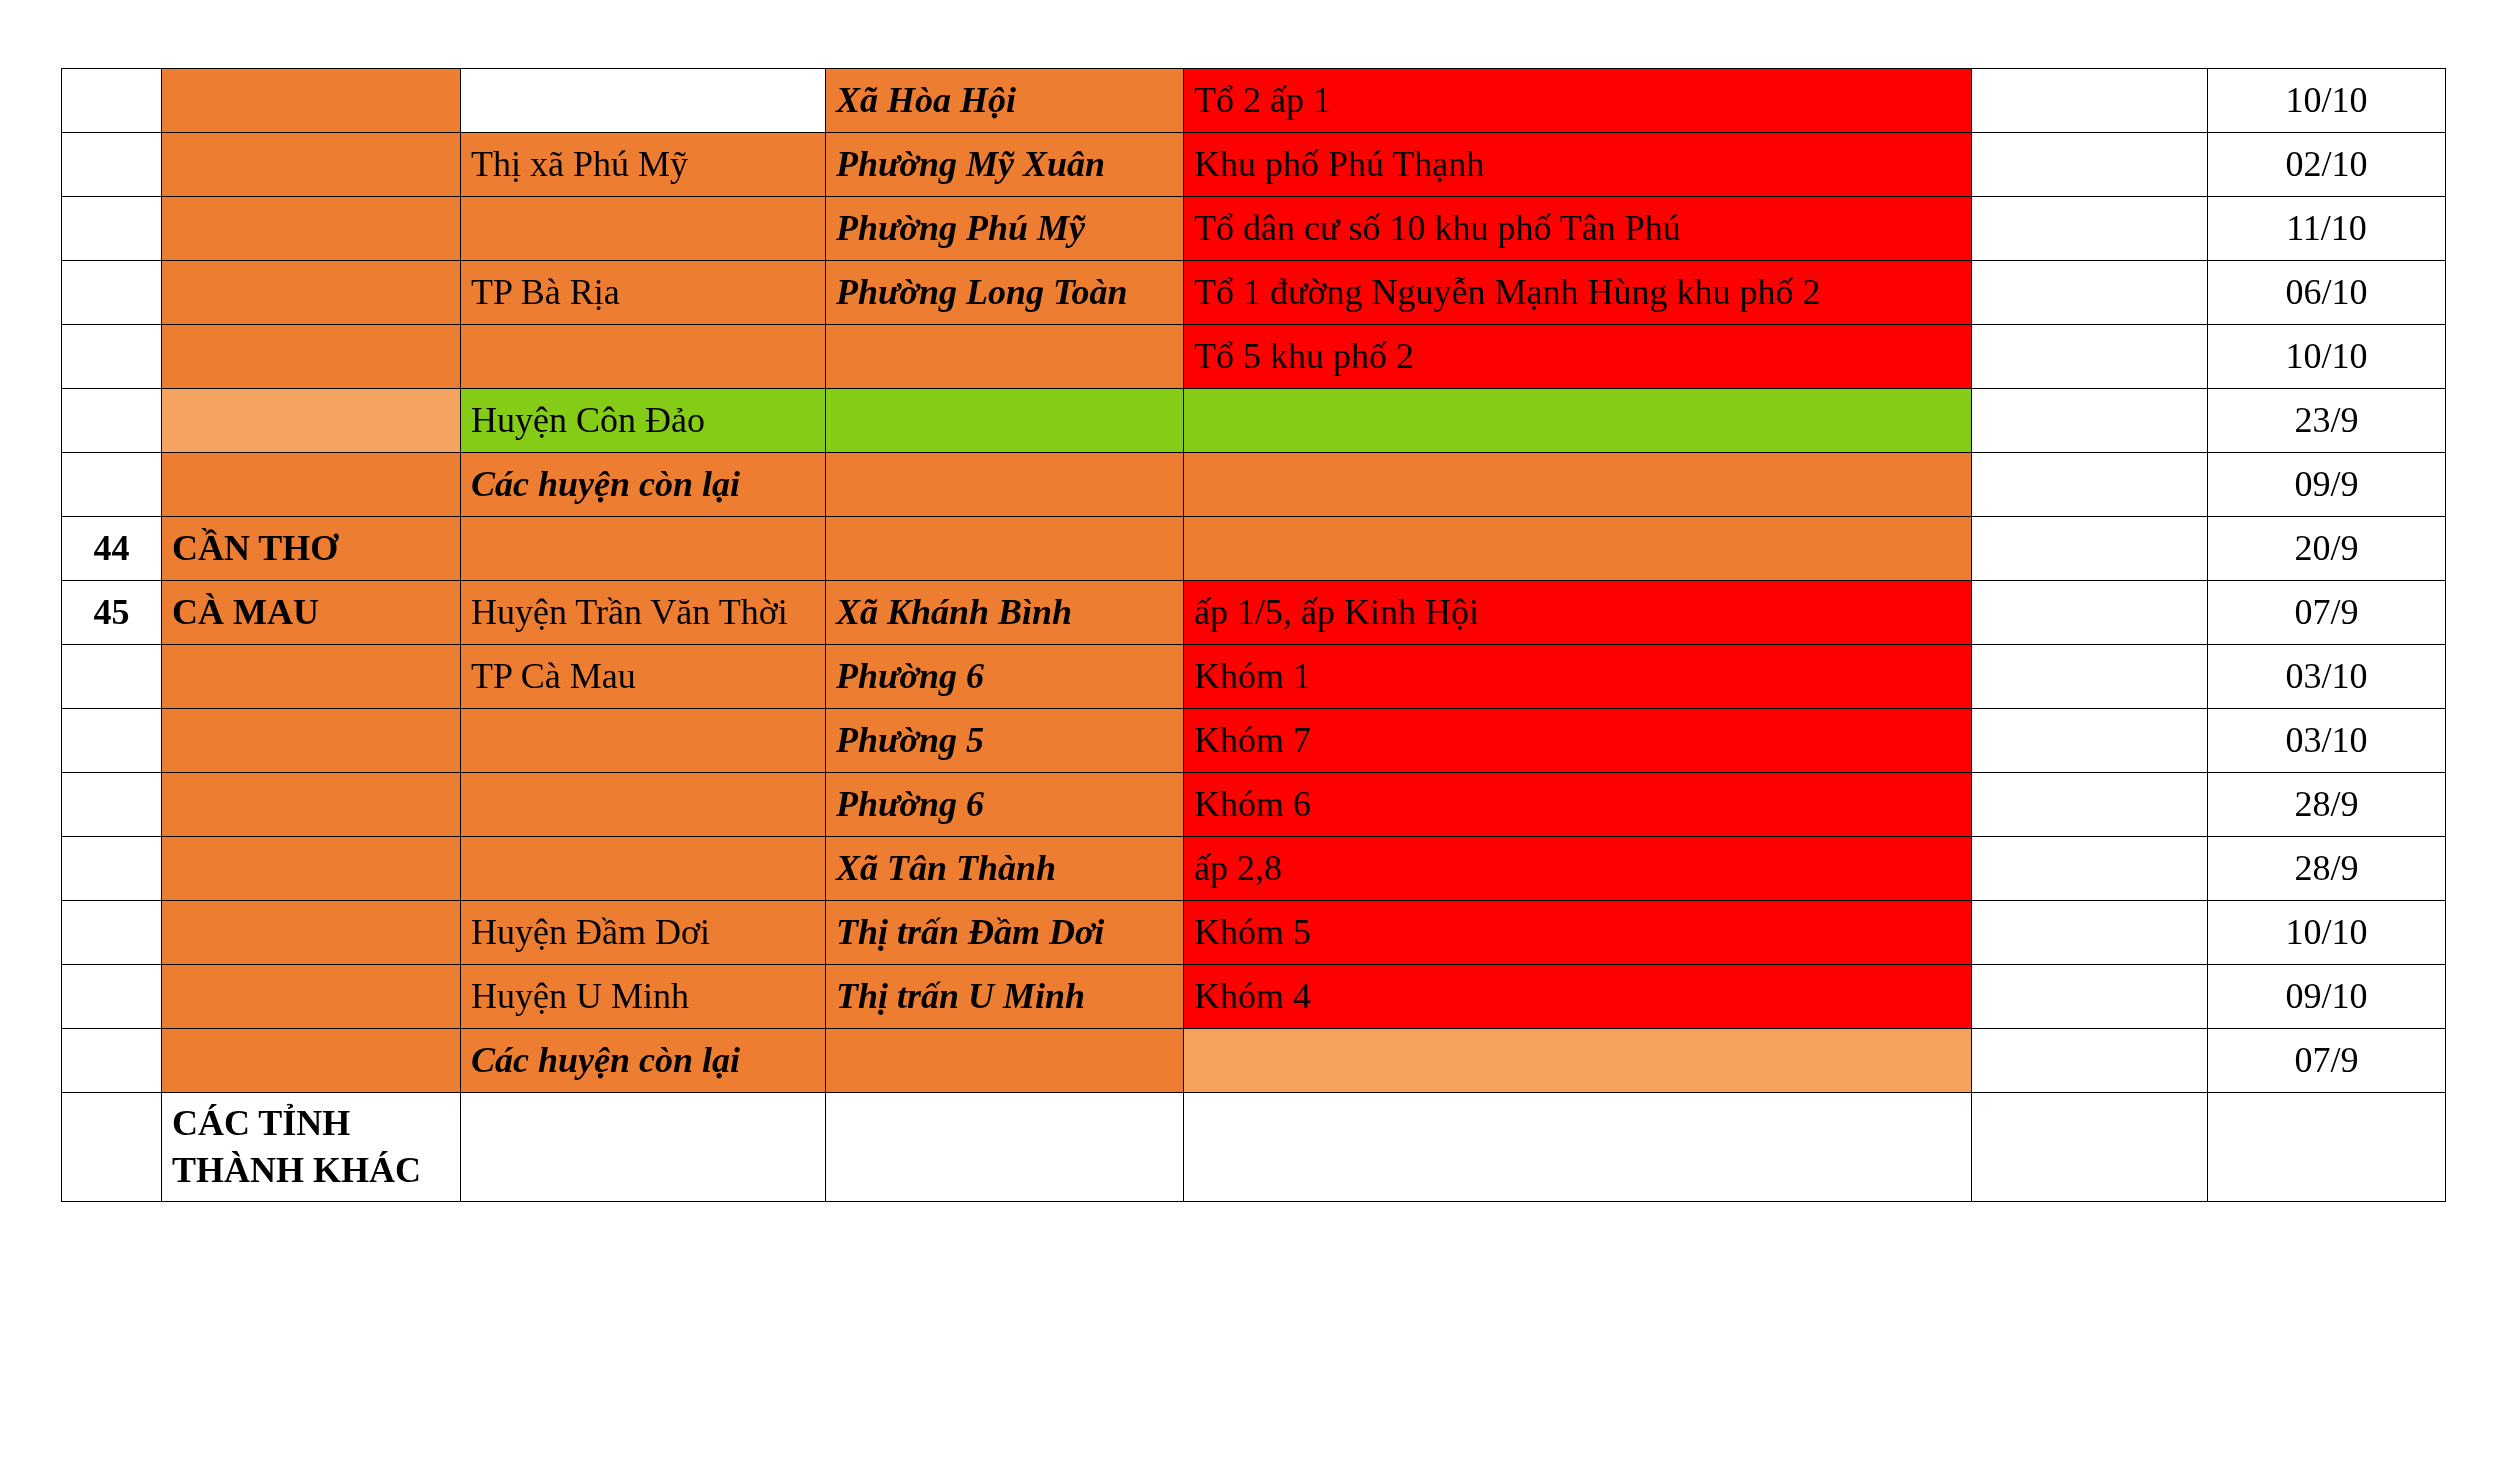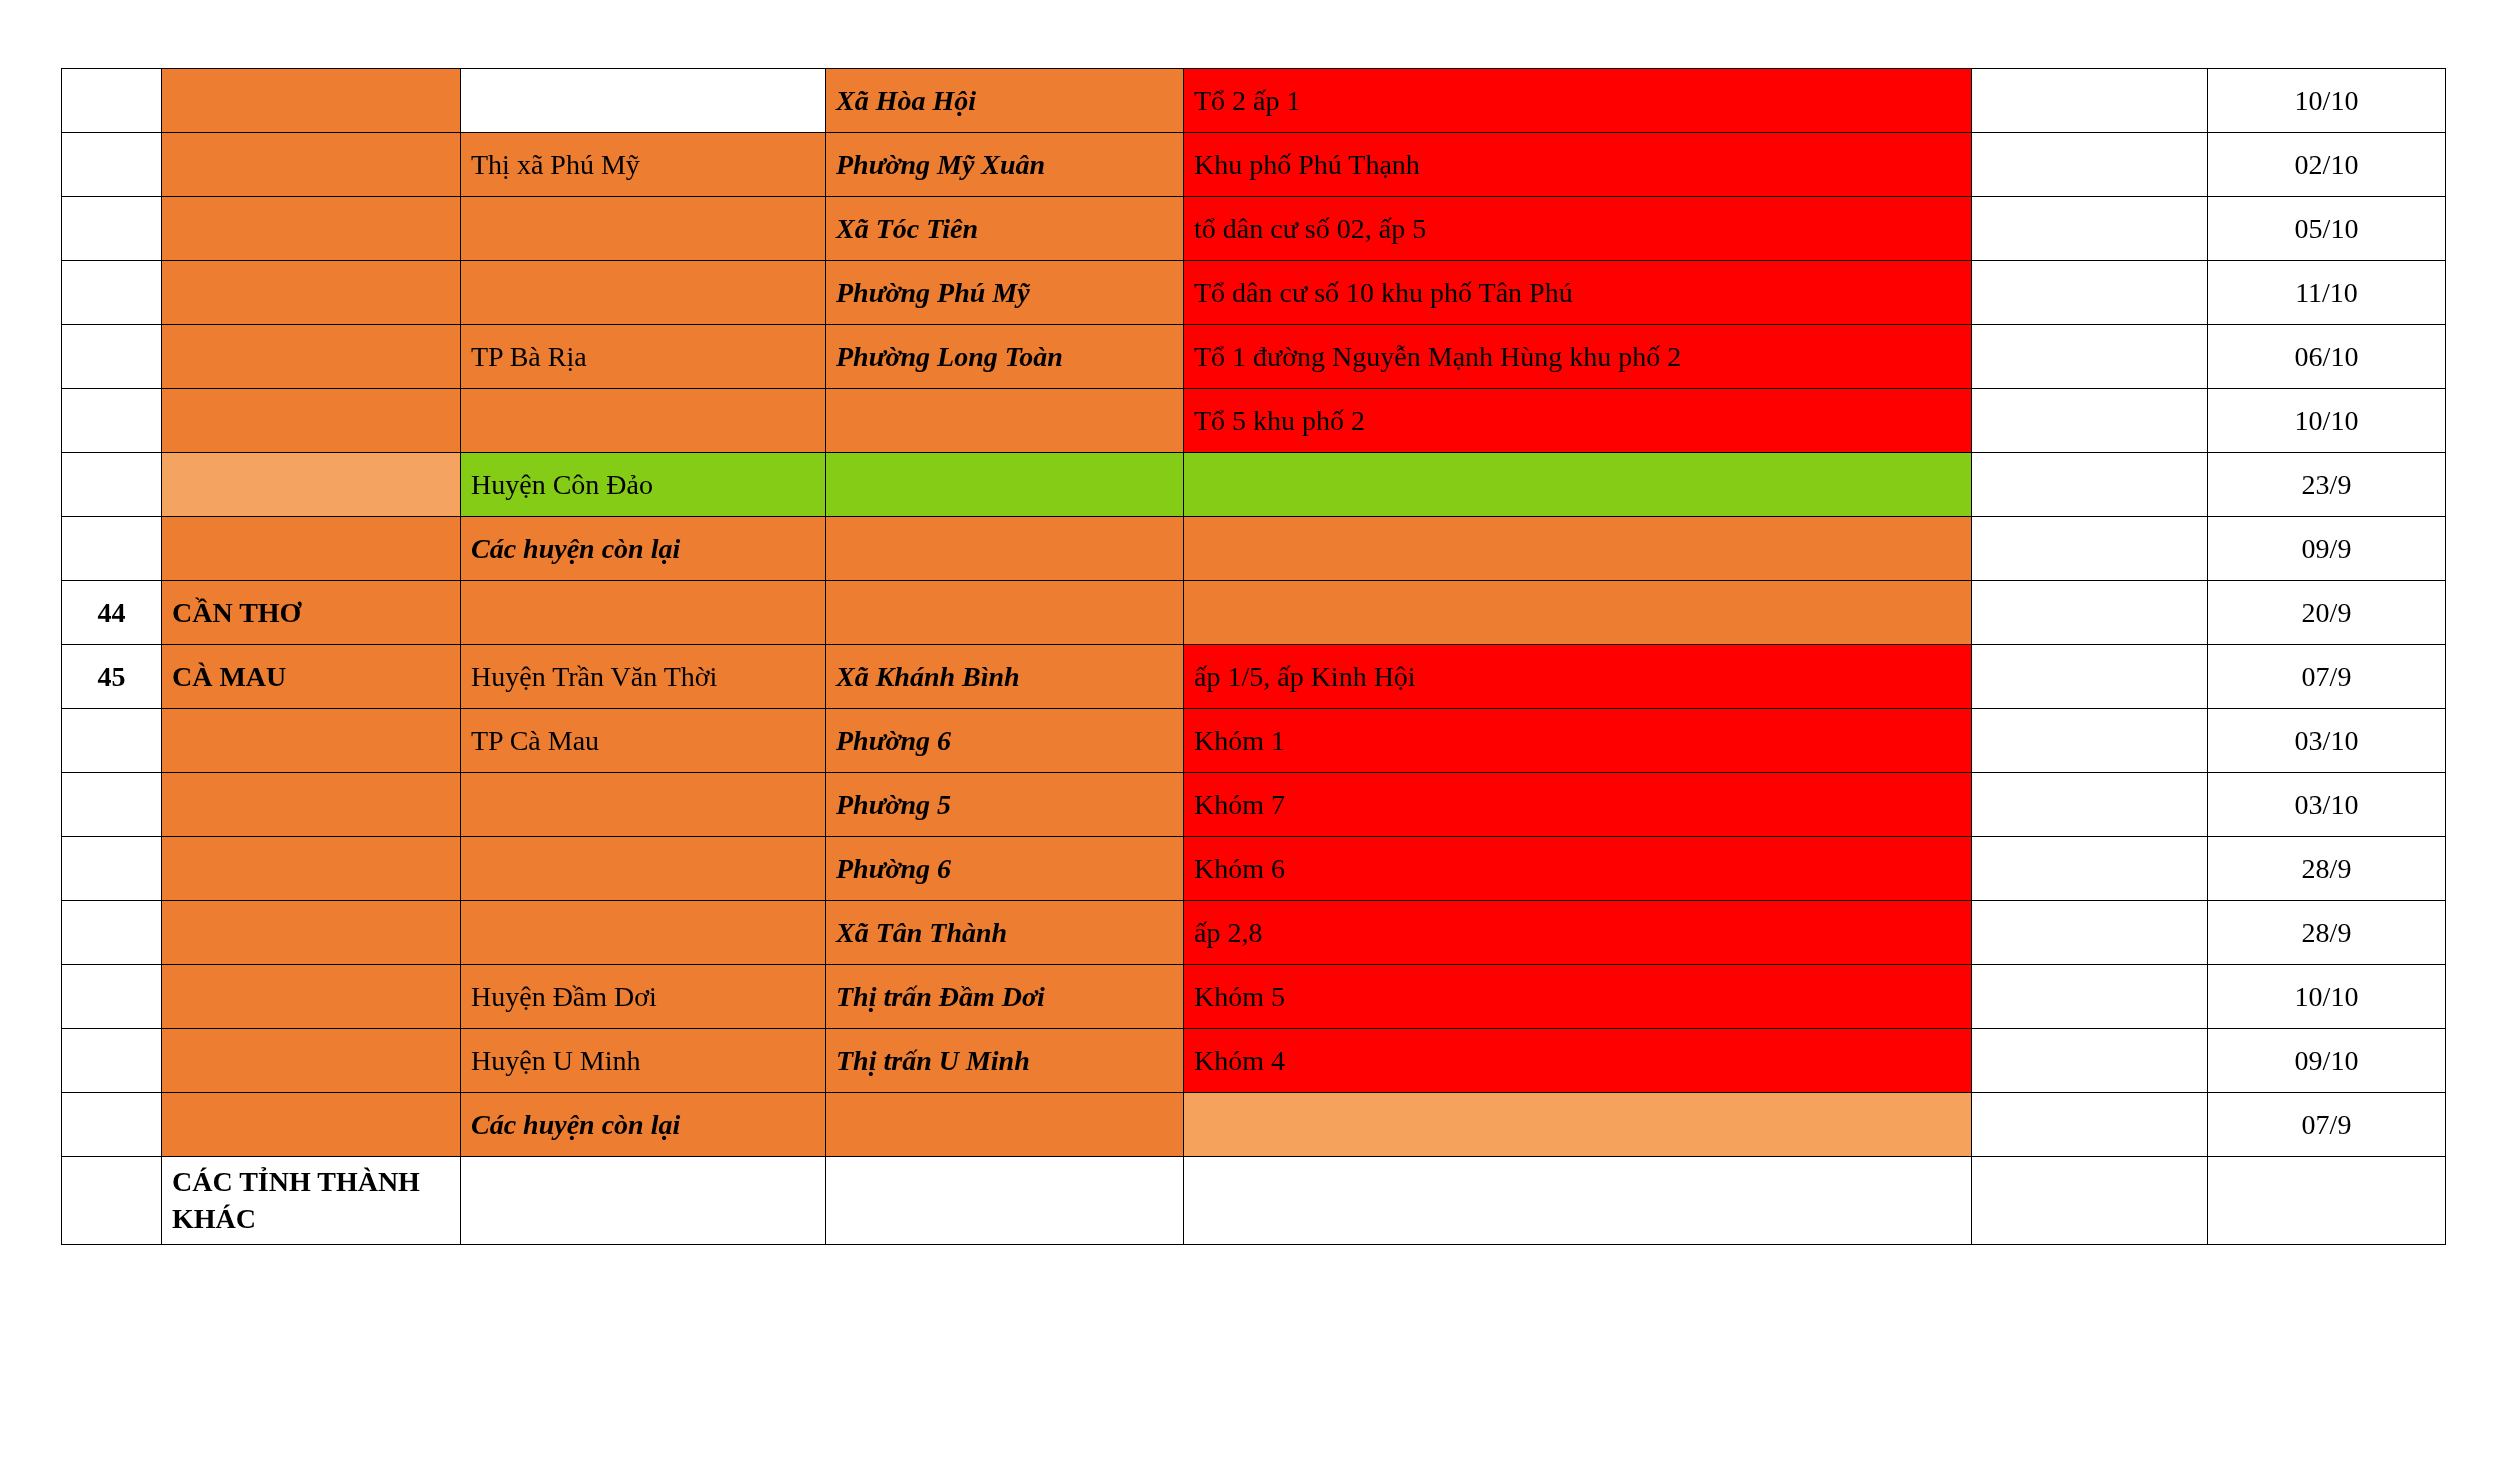--- a/index.html
+++ b/index.html
@@ -17,21 +17,21 @@
     position: relative;
     width: 2512px;
     height: 1458px;
     box-sizing: border-box;
     padding: 68px 0 0 61px;
   }
   table.risk-table {
     border-collapse: collapse;
     table-layout: fixed;
     width: 2385px;
-    font-size: 28px;
+    font-size: 36px;
     line-height: 1.25;
   }
   table.risk-table td {
     border: 1.4px solid #000000;
     padding: 7.2px 10px;
     vertical-align: middle;
     box-sizing: border-box;
     height: 64px;
   }
   
@@ -90,29 +90,20 @@
           <td class="fill-orange t-left">Thị xã Phú Mỹ</td>
           <td class="fill-orange t-left t-bolditalic">Phường Mỹ Xuân</td>
           <td class="fill-red t-left">Khu phố Phú Thạnh</td>
           <td class="fill-white t-left"></td>
           <td class="fill-white t-center">02/10</td>
         </tr>
         <tr>
           <td class="fill-white t-center"></td>
           <td class="fill-orange t-left"></td>
           <td class="fill-orange t-left"></td>
-          <td class="fill-orange t-left t-bolditalic">Xã Tóc Tiên</td>
-          <td class="fill-red t-left">tổ dân cư số 02, ấp 5</td>
-          <td class="fill-white t-left"></td>
-          <td class="fill-white t-center">05/10</td>
-        </tr>
-        <tr>
-          <td class="fill-white t-center"></td>
-          <td class="fill-orange t-left"></td>
-          <td class="fill-orange t-left"></td>
           <td class="fill-orange t-left t-bolditalic">Phường Phú Mỹ</td>
           <td class="fill-red t-left">Tổ dân cư số 10 khu phố Tân Phú</td>
           <td class="fill-white t-left"></td>
           <td class="fill-white t-center">11/10</td>
         </tr>
         <tr>
           <td class="fill-white t-center"></td>
           <td class="fill-orange t-left"></td>
           <td class="fill-orange t-left">TP Bà Rịa</td>
           <td class="fill-orange t-left t-bolditalic">Phường Long Toàn</td>

